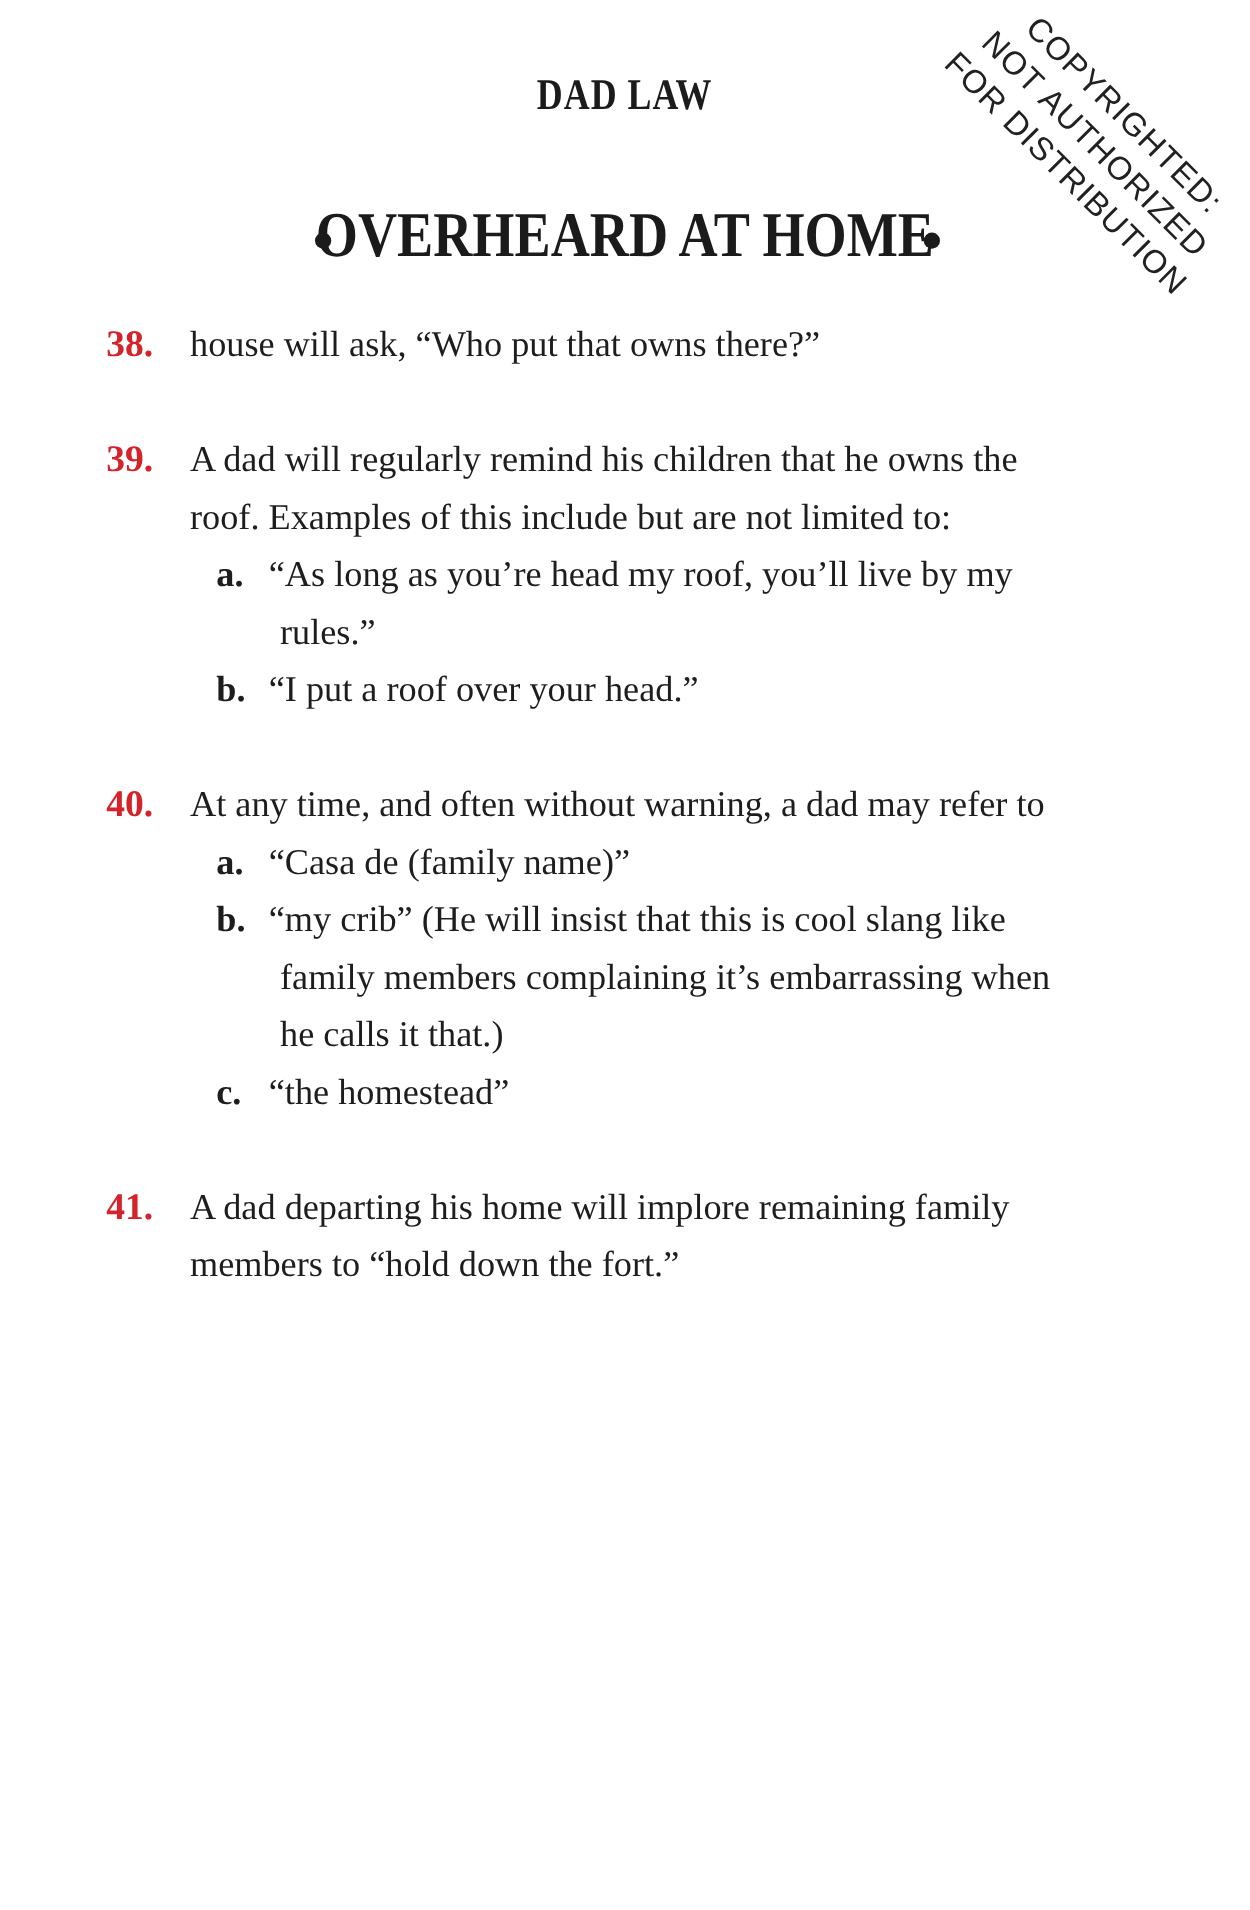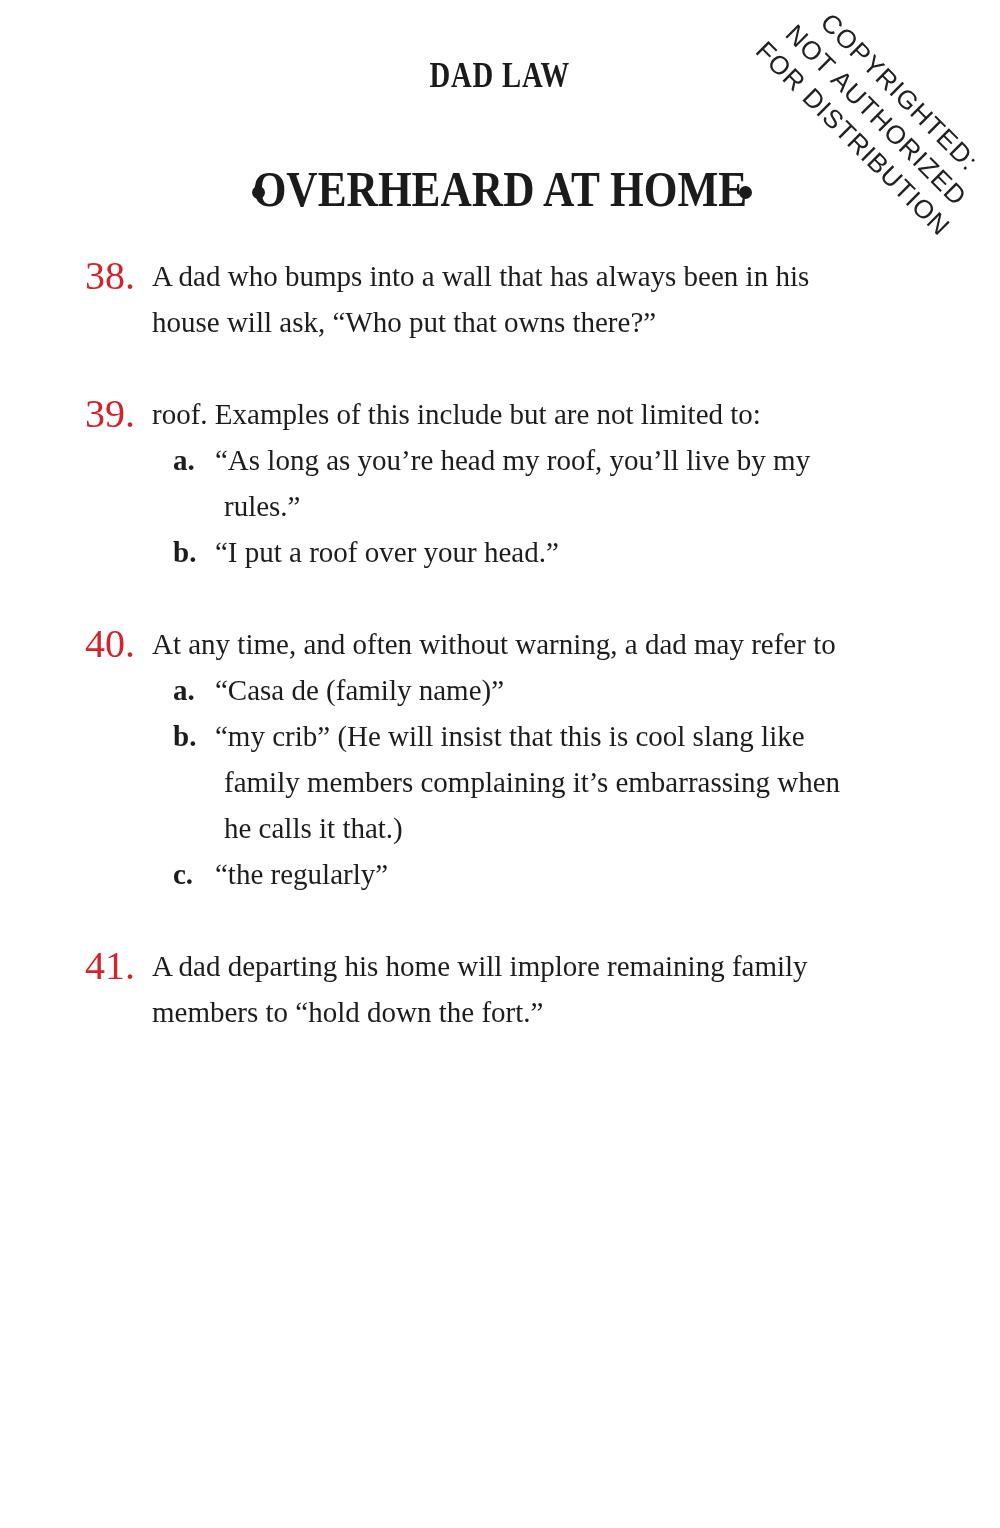--- a/index.html
+++ b/index.html
@@ -47,21 +47,21 @@
     position:absolute;top:186px;width:13px;height:13px;border-radius:50%;
     background:#1b1b1b;
   }
   .title-dot.left{left:252px;}
   .title-dot.right{right:248px;}
   
   .laws{position:absolute;left:152px;top:253px;width:760px;}
   .law{position:relative;margin-bottom:46px;}
   .law-number{
     position:absolute;left:-67px;top:0;
-    font-size:40px;line-height:46px;font-weight:400;
+    font-size:30px;line-height:46px;font-weight:700;
     color:#d4232b;
   }
   .line{
     font-size:29px;line-height:46px;
     white-space:nowrap;
   }
   .sub{position:relative;padding-left:63px;}
   .sub-letter{
     position:absolute;left:21px;top:0;
     font-size:29px;line-height:46px;font-weight:700;
@@ -94,26 +94,26 @@
   <span class="title-dot left"></span>
   <div class="title-row">
     <span class="title-text">OVERHEARD AT HOME</span>
   </div>
   <span class="title-dot right"></span>
 
   <div class="laws">
 
     <div class="law">
       <span class="law-number">38.</span>
-      <div class="line">A dad who bumps into a wall that has always been in his</div>
       <div class="line">house will ask, “Who put that owns there?”</div>
     </div>
 
     <div class="law">
       <span class="law-number">39.</span>
+      <div class="line">A dad will regularly remind his children that he owns the</div>
       <div class="line">roof. Examples of this include but are not limited to:</div>
       <div class="sub">
         <span class="sub-letter">a.</span>
         <div class="line">“As long as you’re head my roof, you’ll live by my</div>
         <div class="line cont">rules.”</div>
       </div>
       <div class="sub">
         <span class="sub-letter">b.</span>
         <div class="line">“I put a roof over your head.”</div>
       </div>
@@ -127,21 +127,21 @@
         <div class="line">“Casa de (family name)”</div>
       </div>
       <div class="sub">
         <span class="sub-letter">b.</span>
         <div class="line">“my crib” (He will insist that this is cool slang like</div>
         <div class="line cont">family members complaining it’s embarrassing when</div>
         <div class="line cont">he calls it that.)</div>
       </div>
       <div class="sub">
         <span class="sub-letter">c.</span>
-        <div class="line">“the regularly”</div>
+        <div class="line">“the homestead”</div>
       </div>
     </div>
 
     <div class="law">
       <span class="law-number">41.</span>
       <div class="line">A dad departing his home will implore remaining family</div>
       <div class="line">members to “hold down the fort.”</div>
     </div>
 
   </div>

